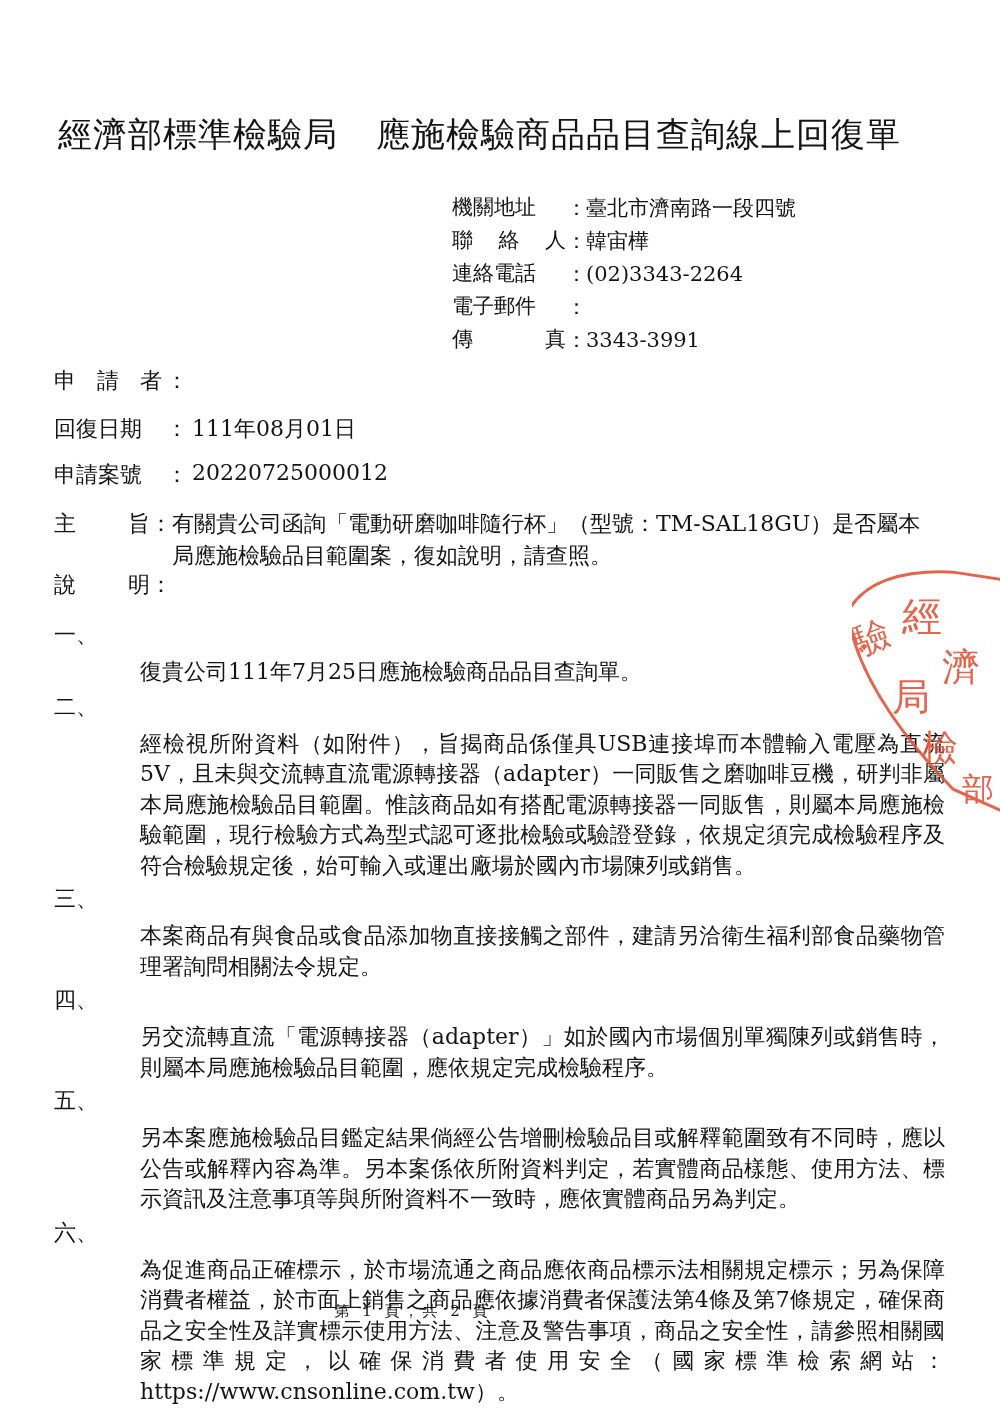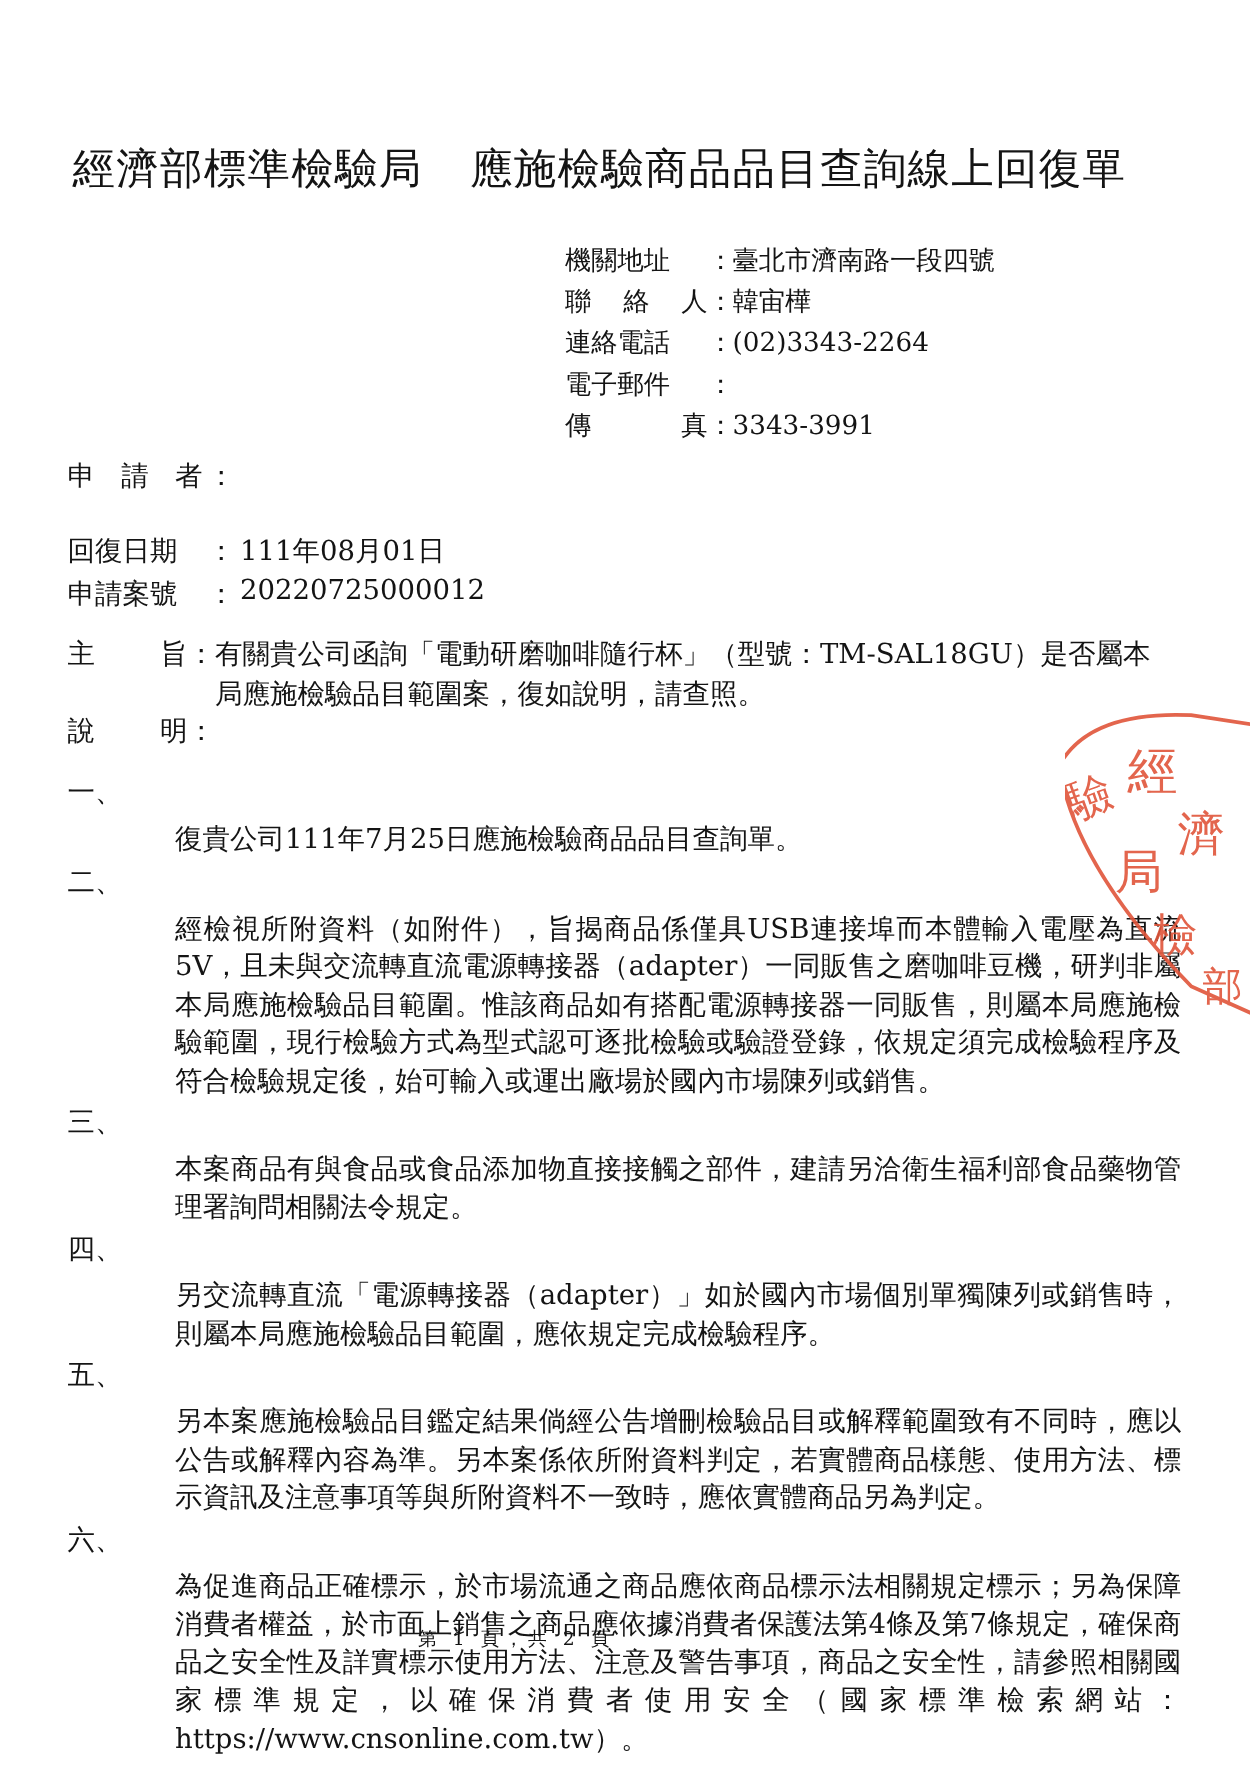--- a/index.html
+++ b/index.html
@@ -11,21 +11,21 @@
   .title {
     position: absolute; left: 58px; top: 112px; width: 900px;
     font-size: 34px; letter-spacing: 1px; white-space: nowrap;
   }
   .title .gap { display: inline-block; width: 38px; }
   .contact {
     position: absolute; left: 452px; top: 192px;
     font-size: 21px; line-height: 33px;
   }
   .contact .row { display: flex; white-space: nowrap; }
-  .contact .label { width: 114px; display: inline-flex; justify-content: space-between; }
+  .contact .label { width: 114px; display: inline-flex; justify-content: space-between; font-family: Liberation Mono, monospace; }
   .contact .colon { width: 20px; }
   .meta {
     position: absolute; left: 54px; font-size: 22px; white-space: nowrap; display: flex;
   }
   .meta .label { width: 108px; display: inline-flex; justify-content: space-between; }
   .meta .colon { width: 30px; text-align: center; }
   .subject {
     position: absolute; left: 54px; top: 508px; font-size: 22px; line-height: 32px;
   }
   .subject .label-row { display: flex; }
@@ -94,21 +94,21 @@
 </div>
 
 <div class="meta" style="top:366px;">
   <span class="label">
       <span>申</span>
       <span>請</span>
       <span>者</span>
     </span>
     <span class="colon">：</span>
 </div>
-<div class="meta" style="top:426px;">
+<div class="meta" style="top:414px;">
   <span class="label">回復日期</span>
     <span class="colon">：</span>
   <span>111年08月01日</span>
 </div>
 <div class="meta" style="top:460px;">
   <span class="label">申請案號</span>
     <span class="colon">：</span>
   <span>20220725000012</span>
 </div>
 

